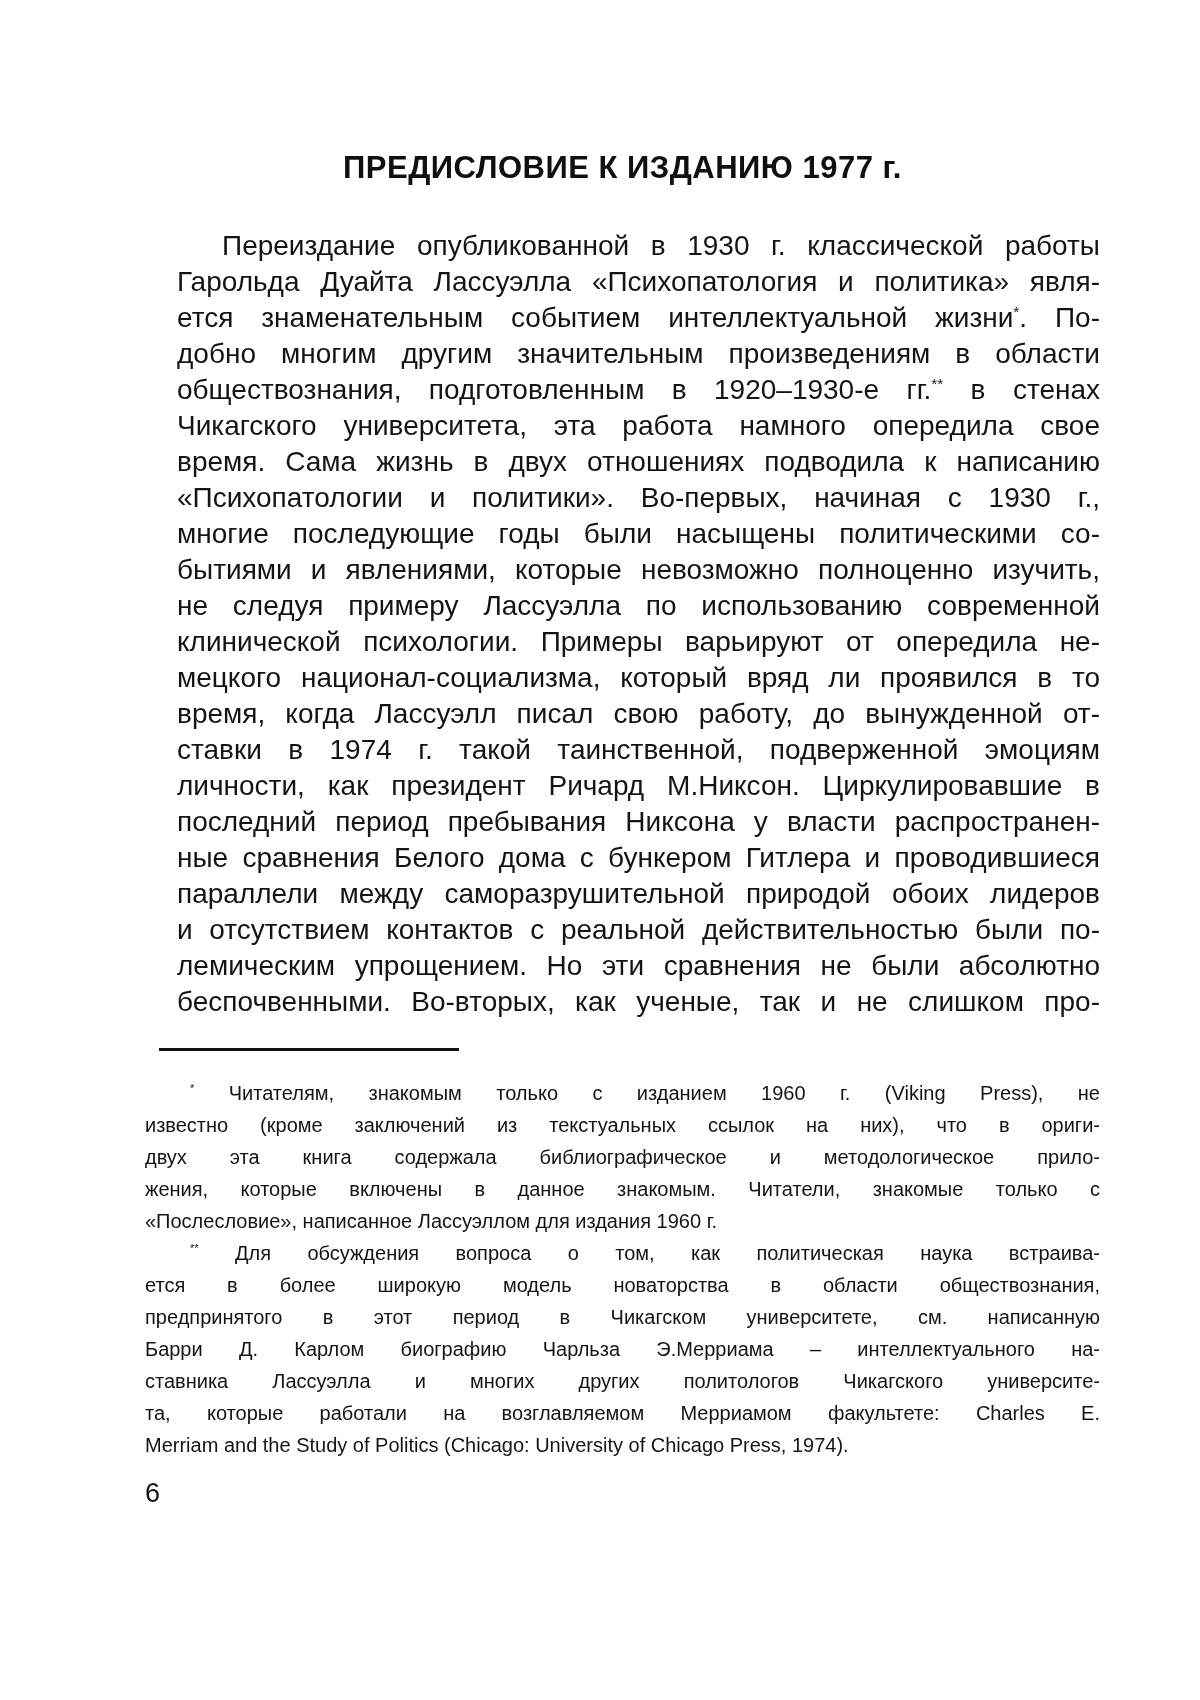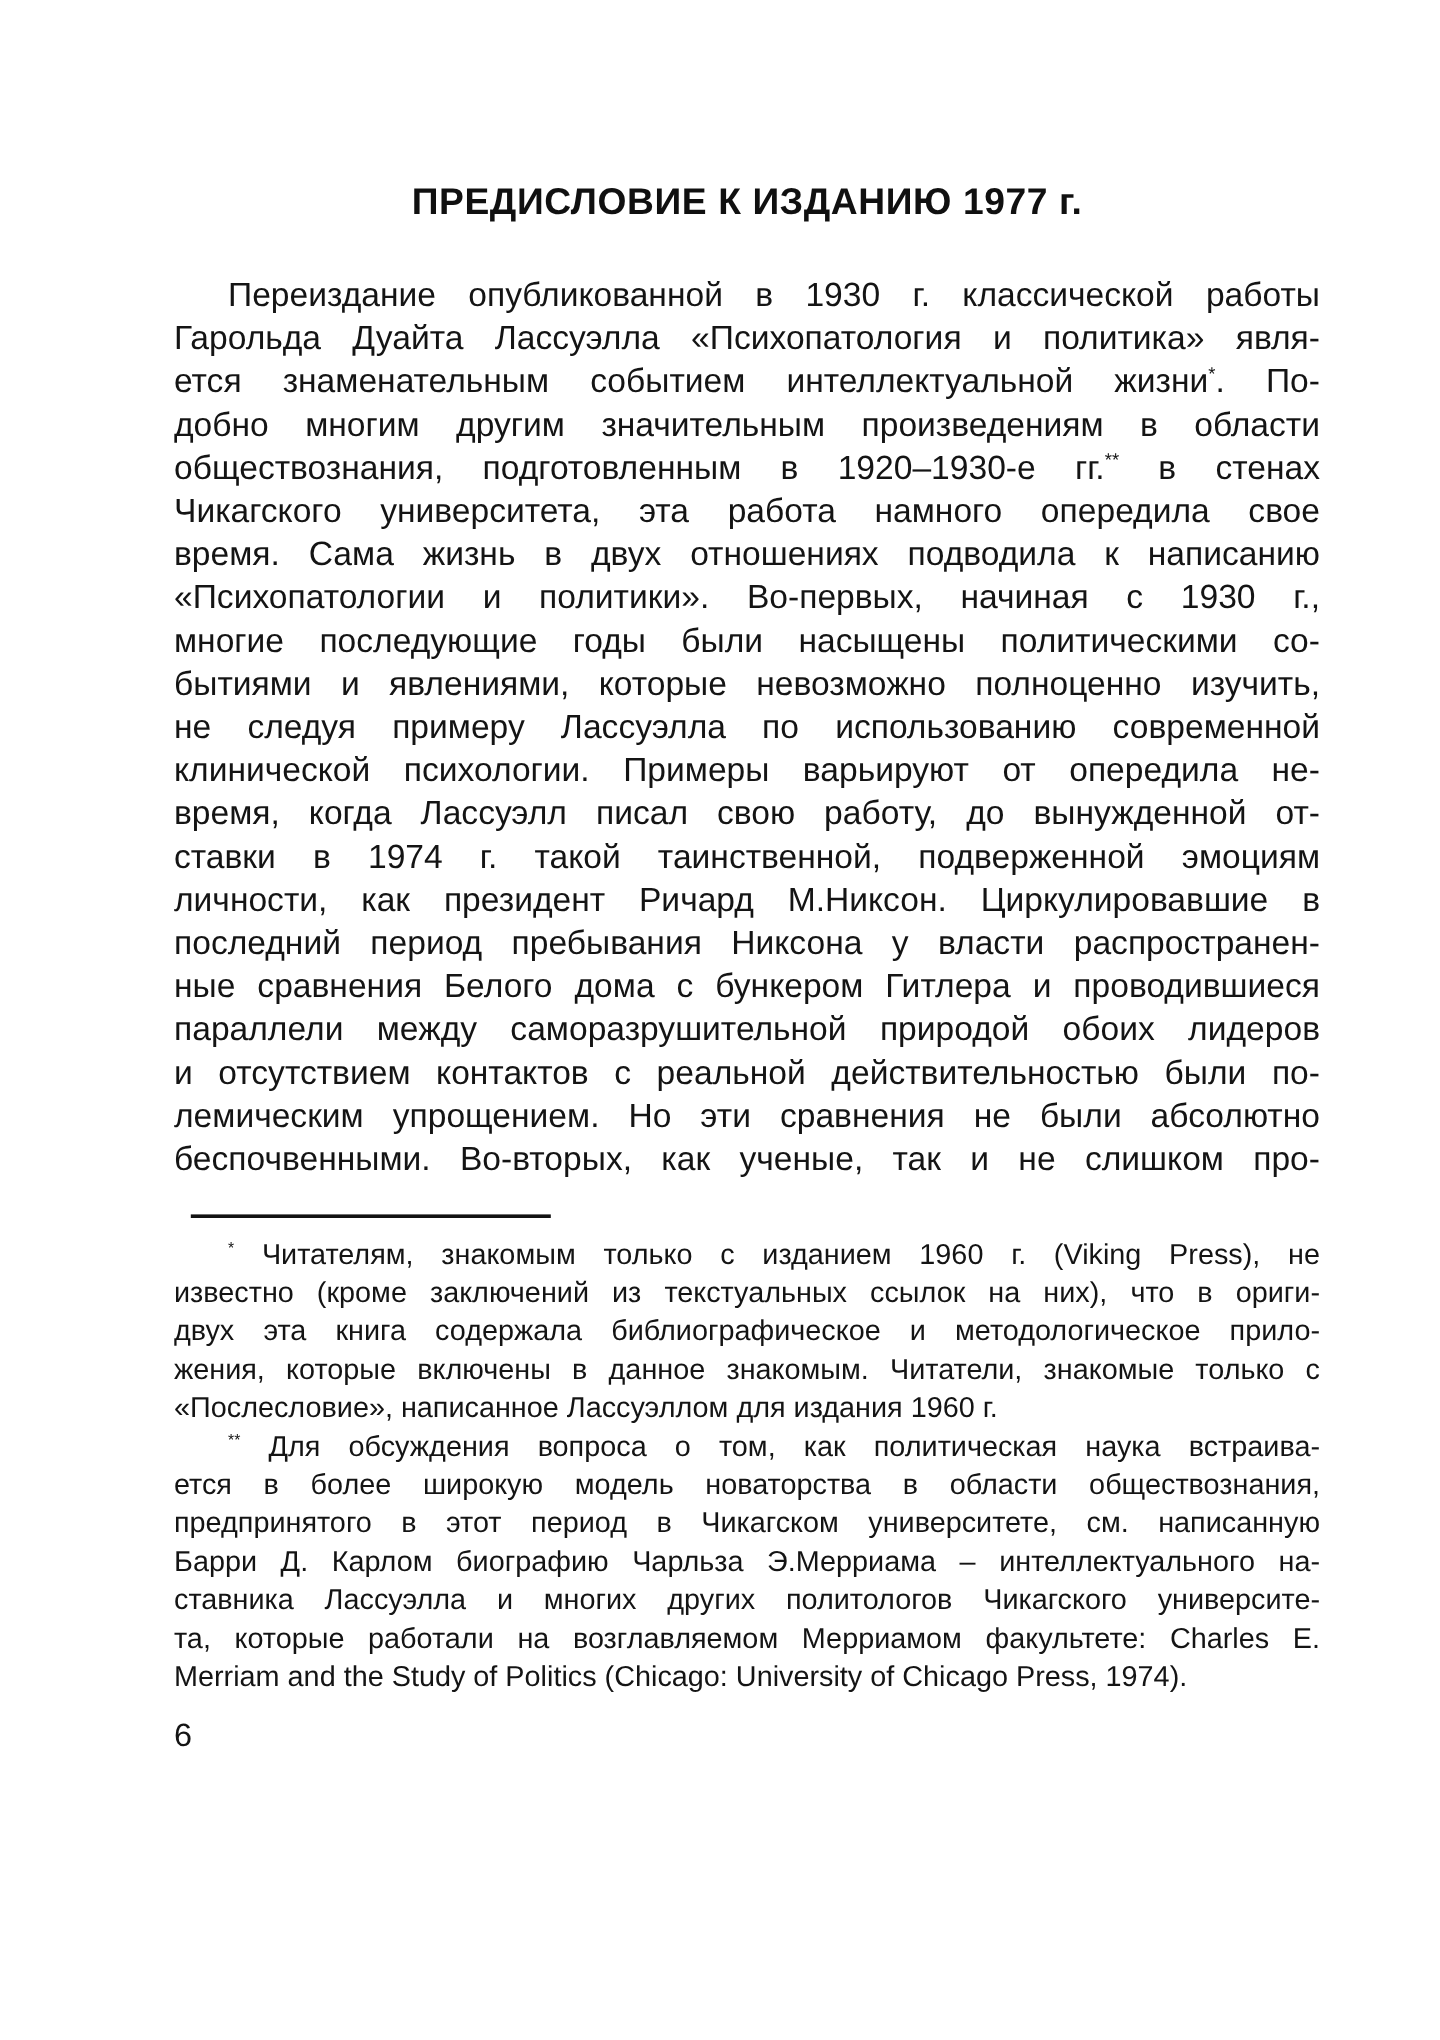--- a/index.html
+++ b/index.html
@@ -29,20 +29,21 @@
     letter-spacing: 0.5px;
     color: #101010;
   }
   .body-text {
     margin-top: 40px;
     font-size: 28px;
   }
   .body-text .line {
     line-height: 36px;
     height: 36px;
+    margin-left: 32px;
   }
   .line {
     text-align: justify;
     text-align-last: justify;
     white-space: normal;
     overflow: hidden;
   }
   .line.end {
     text-align-last: left;
   }
@@ -55,22 +56,22 @@
     vertical-align: super;
     letter-spacing: 0;
   }
   .footnote-rule {
     margin: 28px 0 0 14px;
     width: 300px;
     height: 0;
     border-top: 3px solid #121212;
   }
   .footnotes {
-    margin-top: 15px;
-    font-size: 24px;
+    margin-top: 26px;
+    font-size: 20px;
   }
   .footnotes .line {
     line-height: 32px;
     height: 32px;
   }
   .page-number {
     margin-top: 16px;
     font-size: 27px;
     line-height: 32px;
     text-align: left;
@@ -91,20 +92,21 @@
         <div class="line">ется знаменательным событием интеллектуальной жизни<sup>*</sup>. По-</div>
         <div class="line">добно многим другим значительным произведениям в области</div>
         <div class="line">обществознания, подготовленным в 1920–1930-е гг.<sup>**</sup> в стенах</div>
         <div class="line">Чикагского университета, эта работа намного опередила свое</div>
         <div class="line">время. Сама жизнь в двух отношениях подводила к написанию</div>
         <div class="line">«Психопатологии и политики». Во-первых, начиная с 1930 г.,</div>
         <div class="line">многие последующие годы были насыщены политическими со-</div>
         <div class="line">бытиями и явлениями, которые невозможно полноценно изучить,</div>
         <div class="line">не следуя примеру Лассуэлла по использованию современной</div>
         <div class="line">клинической психологии. Примеры варьируют от опередила не-</div>
+        <div class="line">мецкого национал-социализма, который вряд ли проявился в то</div>
         <div class="line">время, когда Лассуэлл писал свою работу, до вынужденной от-</div>
         <div class="line">ставки в 1974 г. такой таинственной, подверженной эмоциям</div>
         <div class="line">личности, как президент Ричард М.Никсон. Циркулировавшие в</div>
         <div class="line">последний период пребывания Никсона у власти распространен-</div>
         <div class="line">ные сравнения Белого дома с бункером Гитлера и проводившиеся</div>
         <div class="line">параллели между саморазрушительной природой обоих лидеров</div>
         <div class="line">и отсутствием контактов с реальной действительностью были по-</div>
         <div class="line">лемическим упрощением. Но эти сравнения не были абсолютно</div>
         <div class="line">беспочвенными. Во-вторых, как ученые, так и не слишком про-</div>
       </div>

